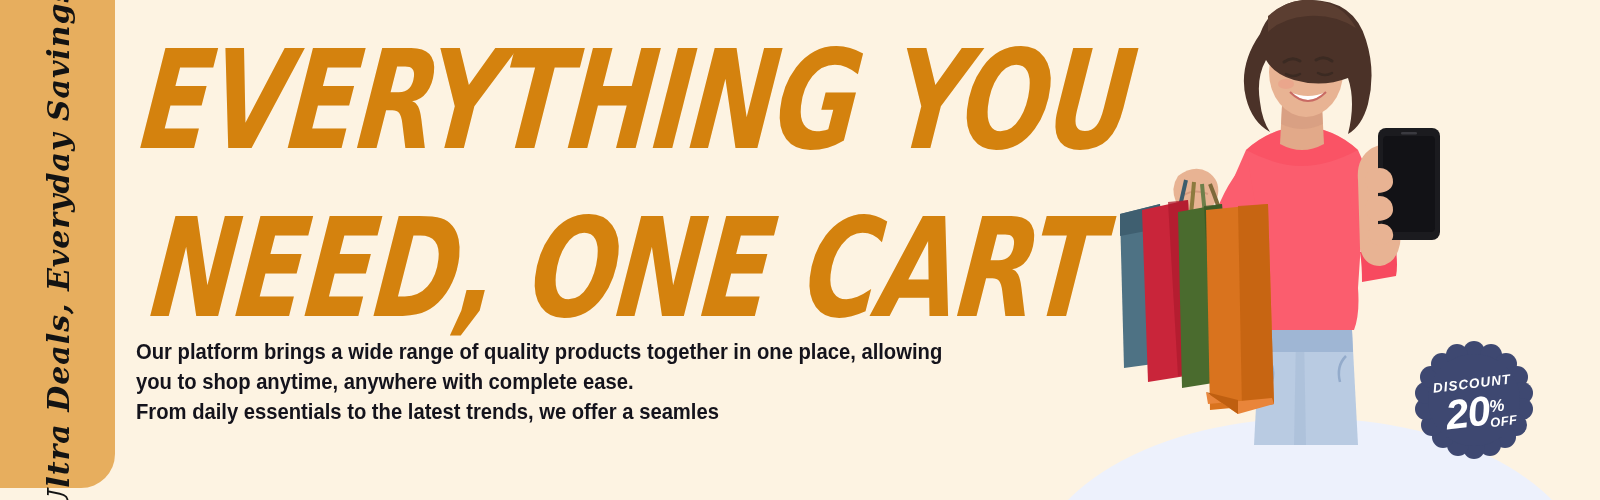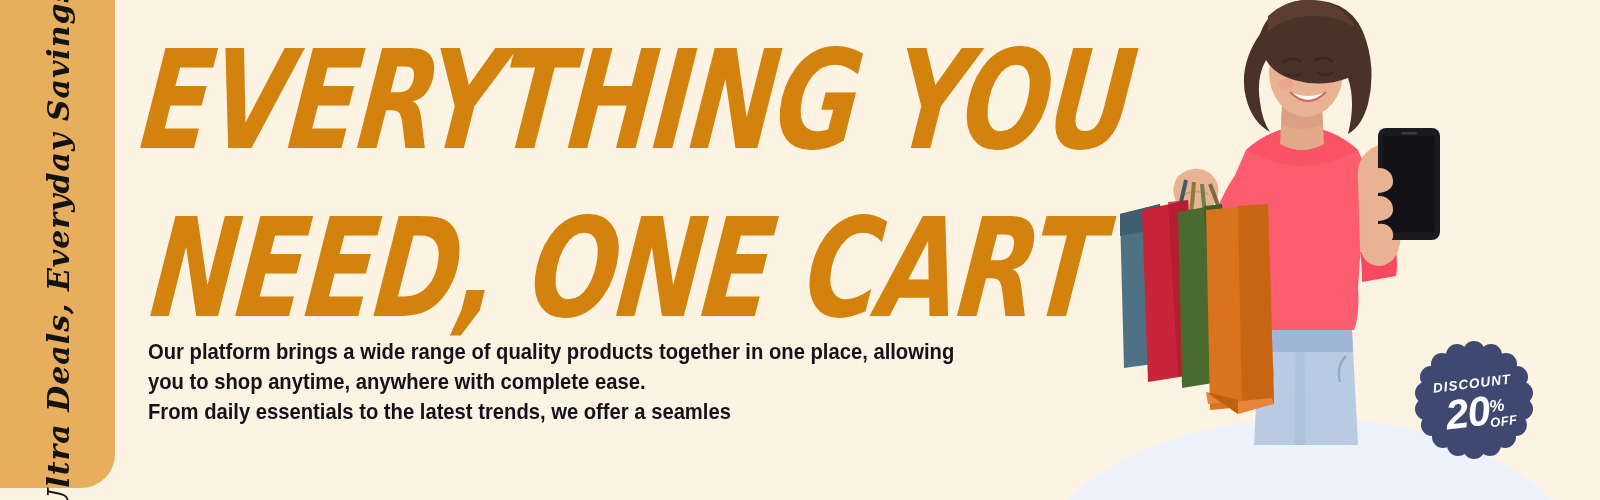--- a/index.html
+++ b/index.html
@@ -74,21 +74,21 @@
     white-space: nowrap;
     transform: skewX(-6deg) scaleY(1.32);
     transform-origin: left top;
   }
   .headline-line.l1 { margin-top: 18px; }
   .headline-line.l2 { margin-top: 66px; margin-left: 10px; }
 
   
   .body-copy {
     position: absolute;
-    left: 148px;
+    left: 136px;
     top: 337px;
     z-index: 5;
     width: 900px;
   }
   .body-line {
     font-family: "Liberation Sans", sans-serif;
     font-weight: bold;
     font-size: 21.5px;
     line-height: 30px;
     color: #14131C;

